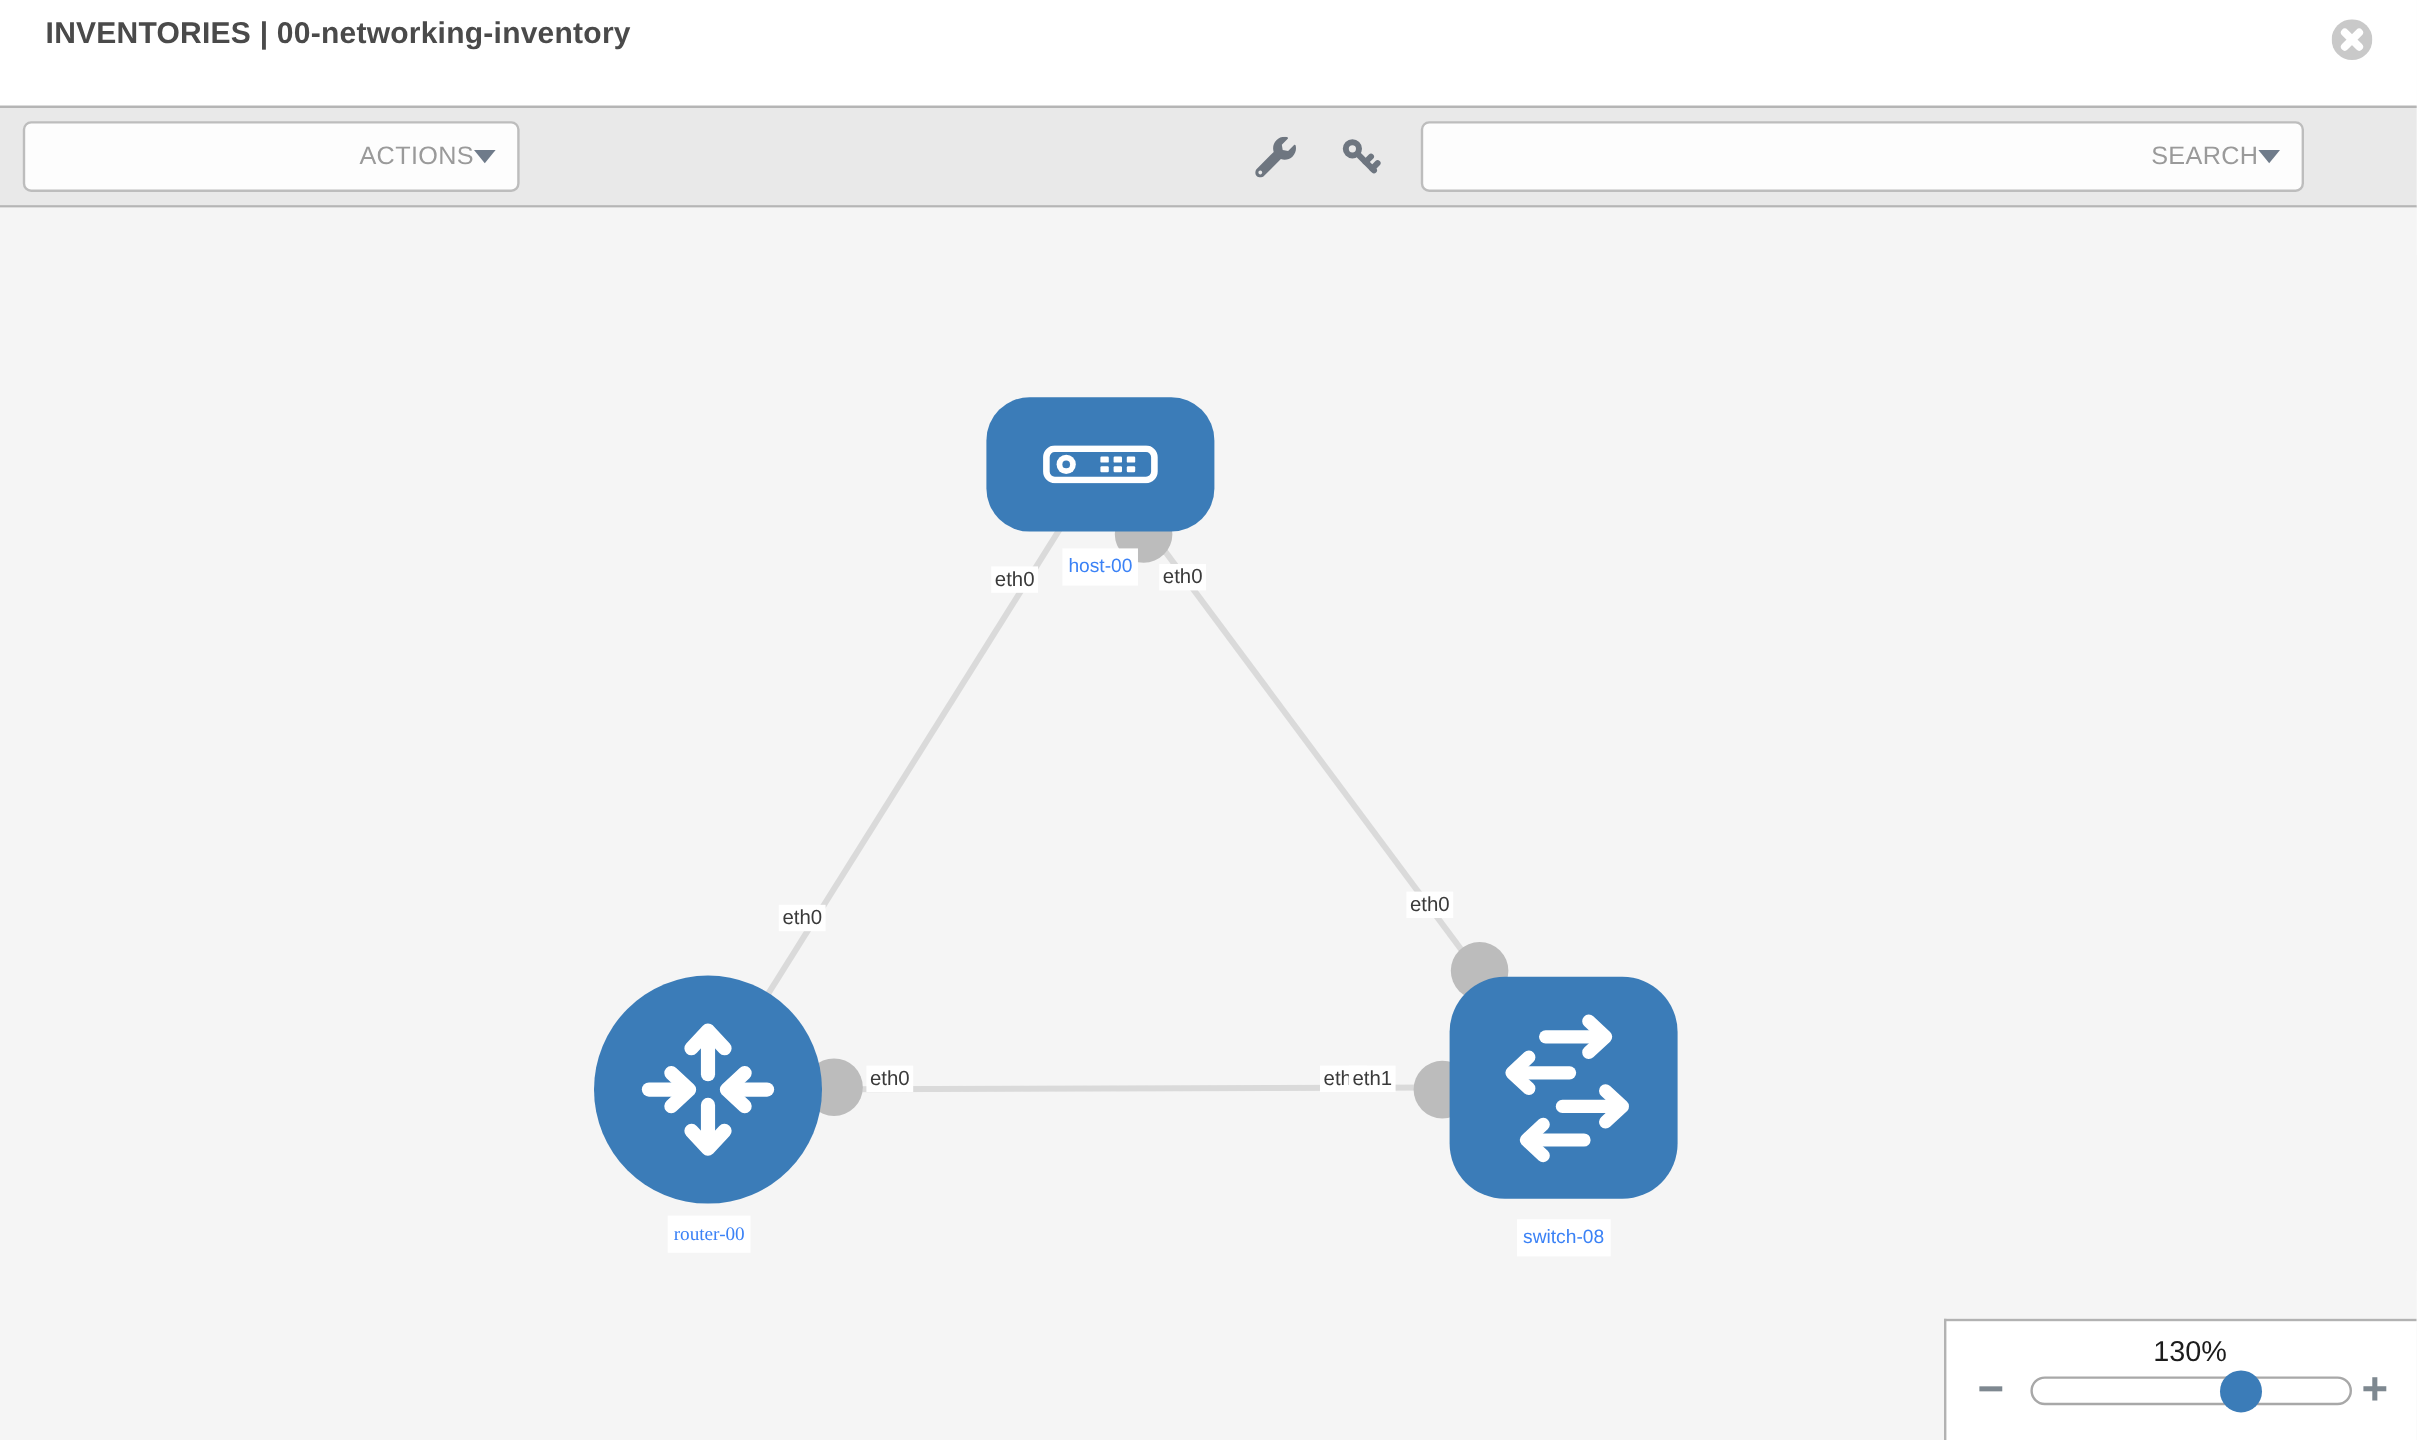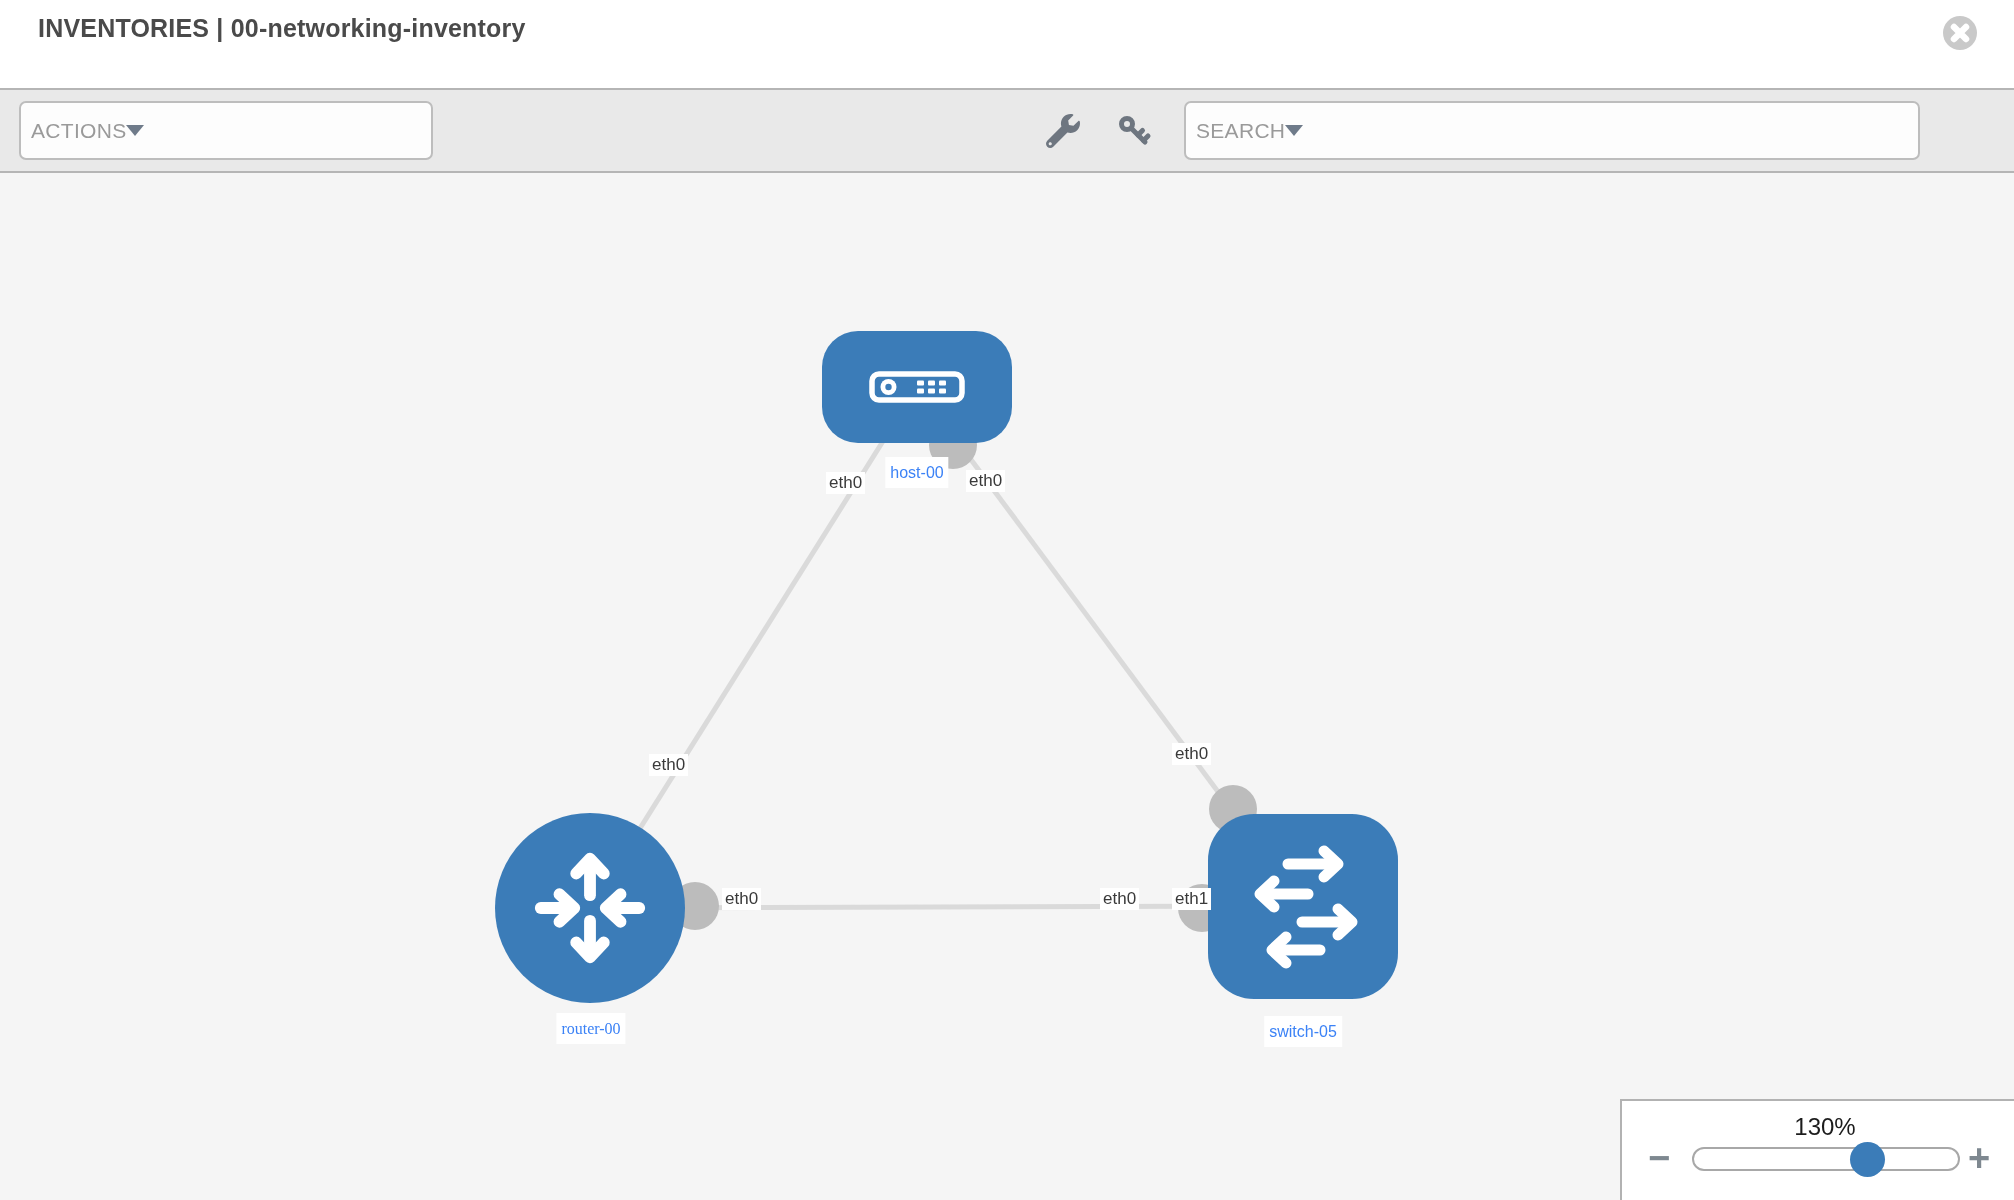--- a/index.html
+++ b/index.html
@@ -22,21 +22,21 @@
   }
 
   
   .toolbar {
     position:relative; height:85px; background:#e9e9e9;
     border-top:2px solid #b5b5b5; border-bottom:2px solid #b5b5b5;
   }
   .select {
     position:absolute; top:11px; height:59px;
     background:#fdfdfd; border:2px solid #bdbdbd; border-radius:7px;
-    display:flex; align-items:center; justify-content:flex-start;
+    display:flex; align-items:center; justify-content:flex-end;
     padding:0 18px 0 10px; cursor:pointer;
   }
   .select .label { font-size:21px; color:#9a9a9a; letter-spacing:.3px; }
   .caret {
     width:0; height:0;
     border-left:9px solid transparent; border-right:9px solid transparent;
     border-top:11px solid #6f7b8a;
   }
   .select-actions { left:19px; width:414px; }
   .select-search  { left:1184px; width:736px; }
@@ -196,29 +196,29 @@
           <path d="M94 108 H140"></path>
             <path d="M130 95 L144 108 L130 121"></path>
           <path d="M112 136 H68"></path>
             <path d="M78 123 L64 136 L78 149"></path>
         </g>
       </svg>
     </div>
 
     <div class="node-label" style="left:917px; top:284px;">host-00</div>
     <div class="node-label" style="left:591px; top:840px;font-family:Liberation Serif, serif;">router-00</div>
-    <div class="node-label" style="left:1303px; top:843px;">switch-05</div>
+    <div class="node-label" style="left:1303px; top:843px;">switch-08</div>
 
     <div class="eth-label" style="left:826px; top:299px;">eth0</div>
     <div class="eth-label" style="left:649px; top:581px;">eth0</div>
     <div class="eth-label" style="left:966px; top:297px;">eth0</div>
     <div class="eth-label" style="left:1172px; top:570px;">eth0</div>
     <div class="eth-label" style="left:722px; top:715px;">eth0</div>
     <div class="eth-label" style="left:1100px; top:715px;">eth0</div>
-    <div class="eth-label over" style="left:1124px; top:715px;margin-left:48px;">eth1</div>
+    <div class="eth-label over" style="left:1124px; top:715px;">eth1</div>
 
     <div class="zoom-panel">
       <div class="zoom-level">130%</div>
       <div class="zoom-minus">−</div>
       <div class="slider-track">
         <div class="slider-handle"></div>
       </div>
       <div class="zoom-plus">+</div>
     </div>
 

